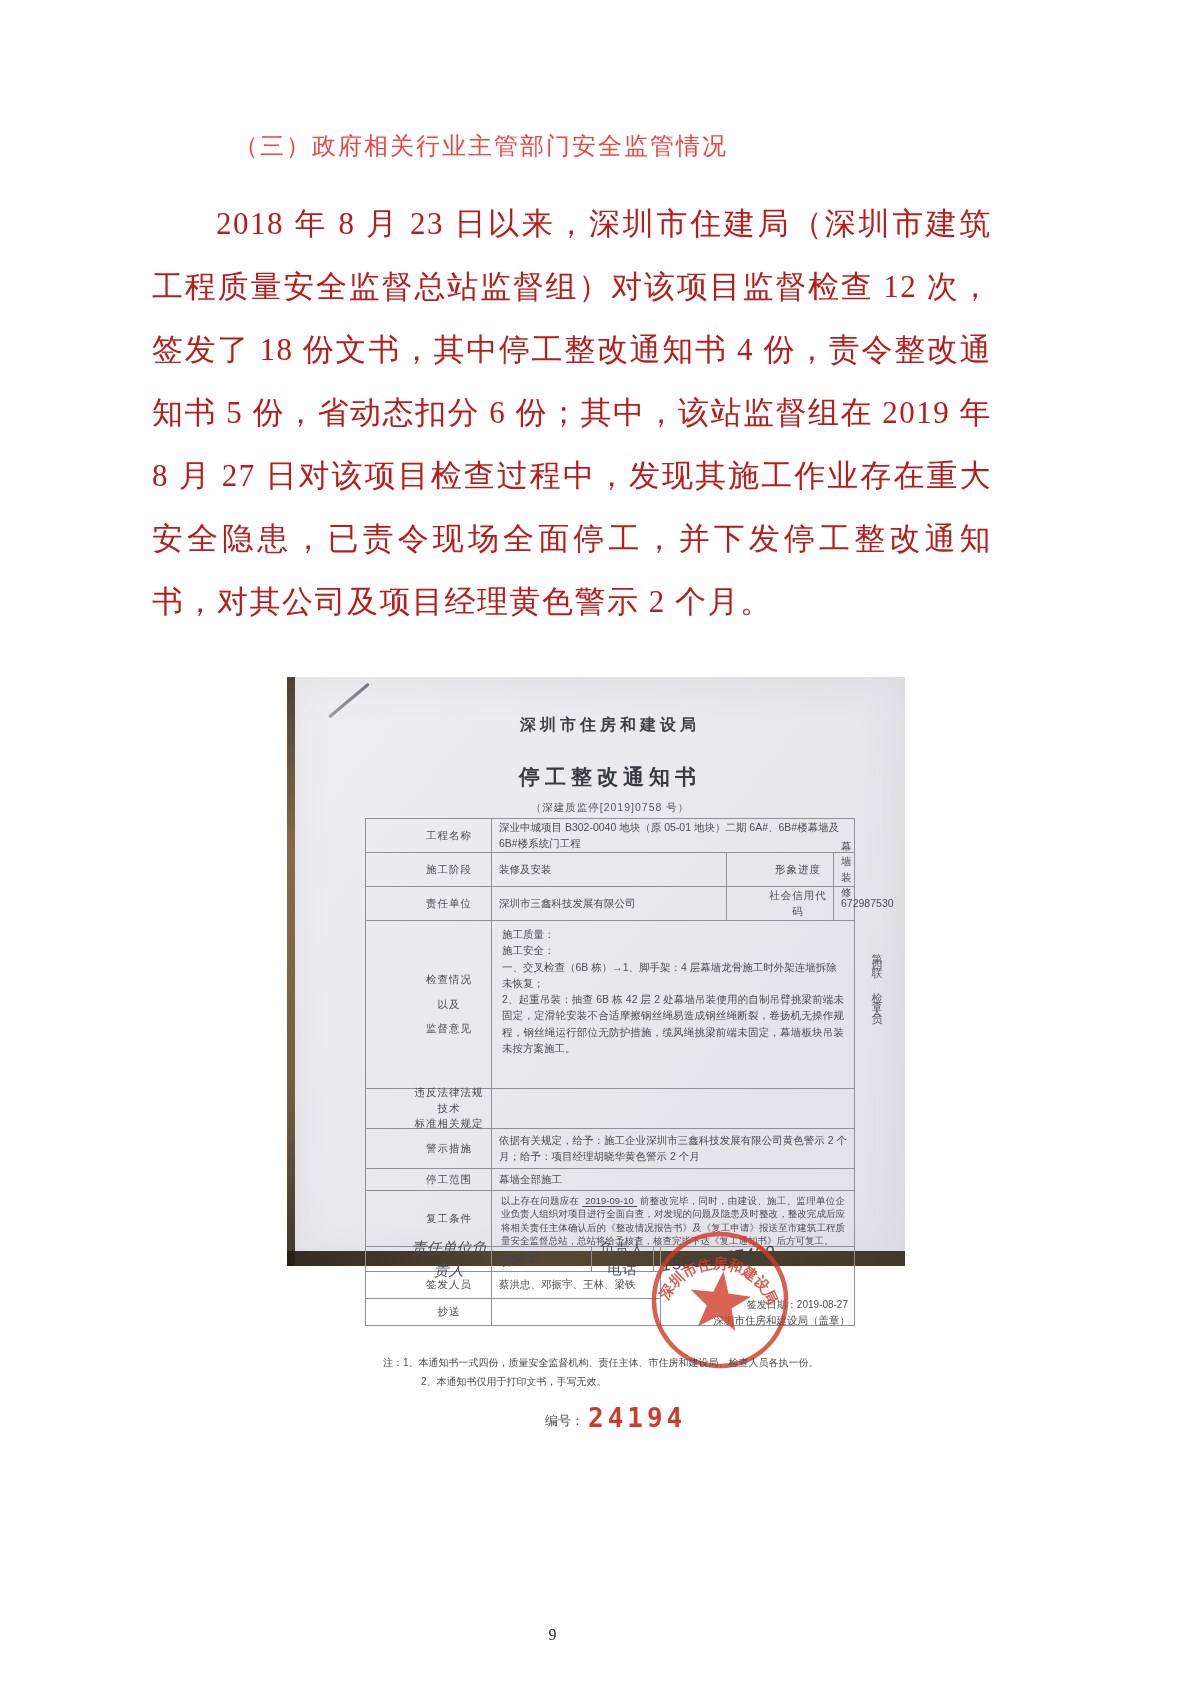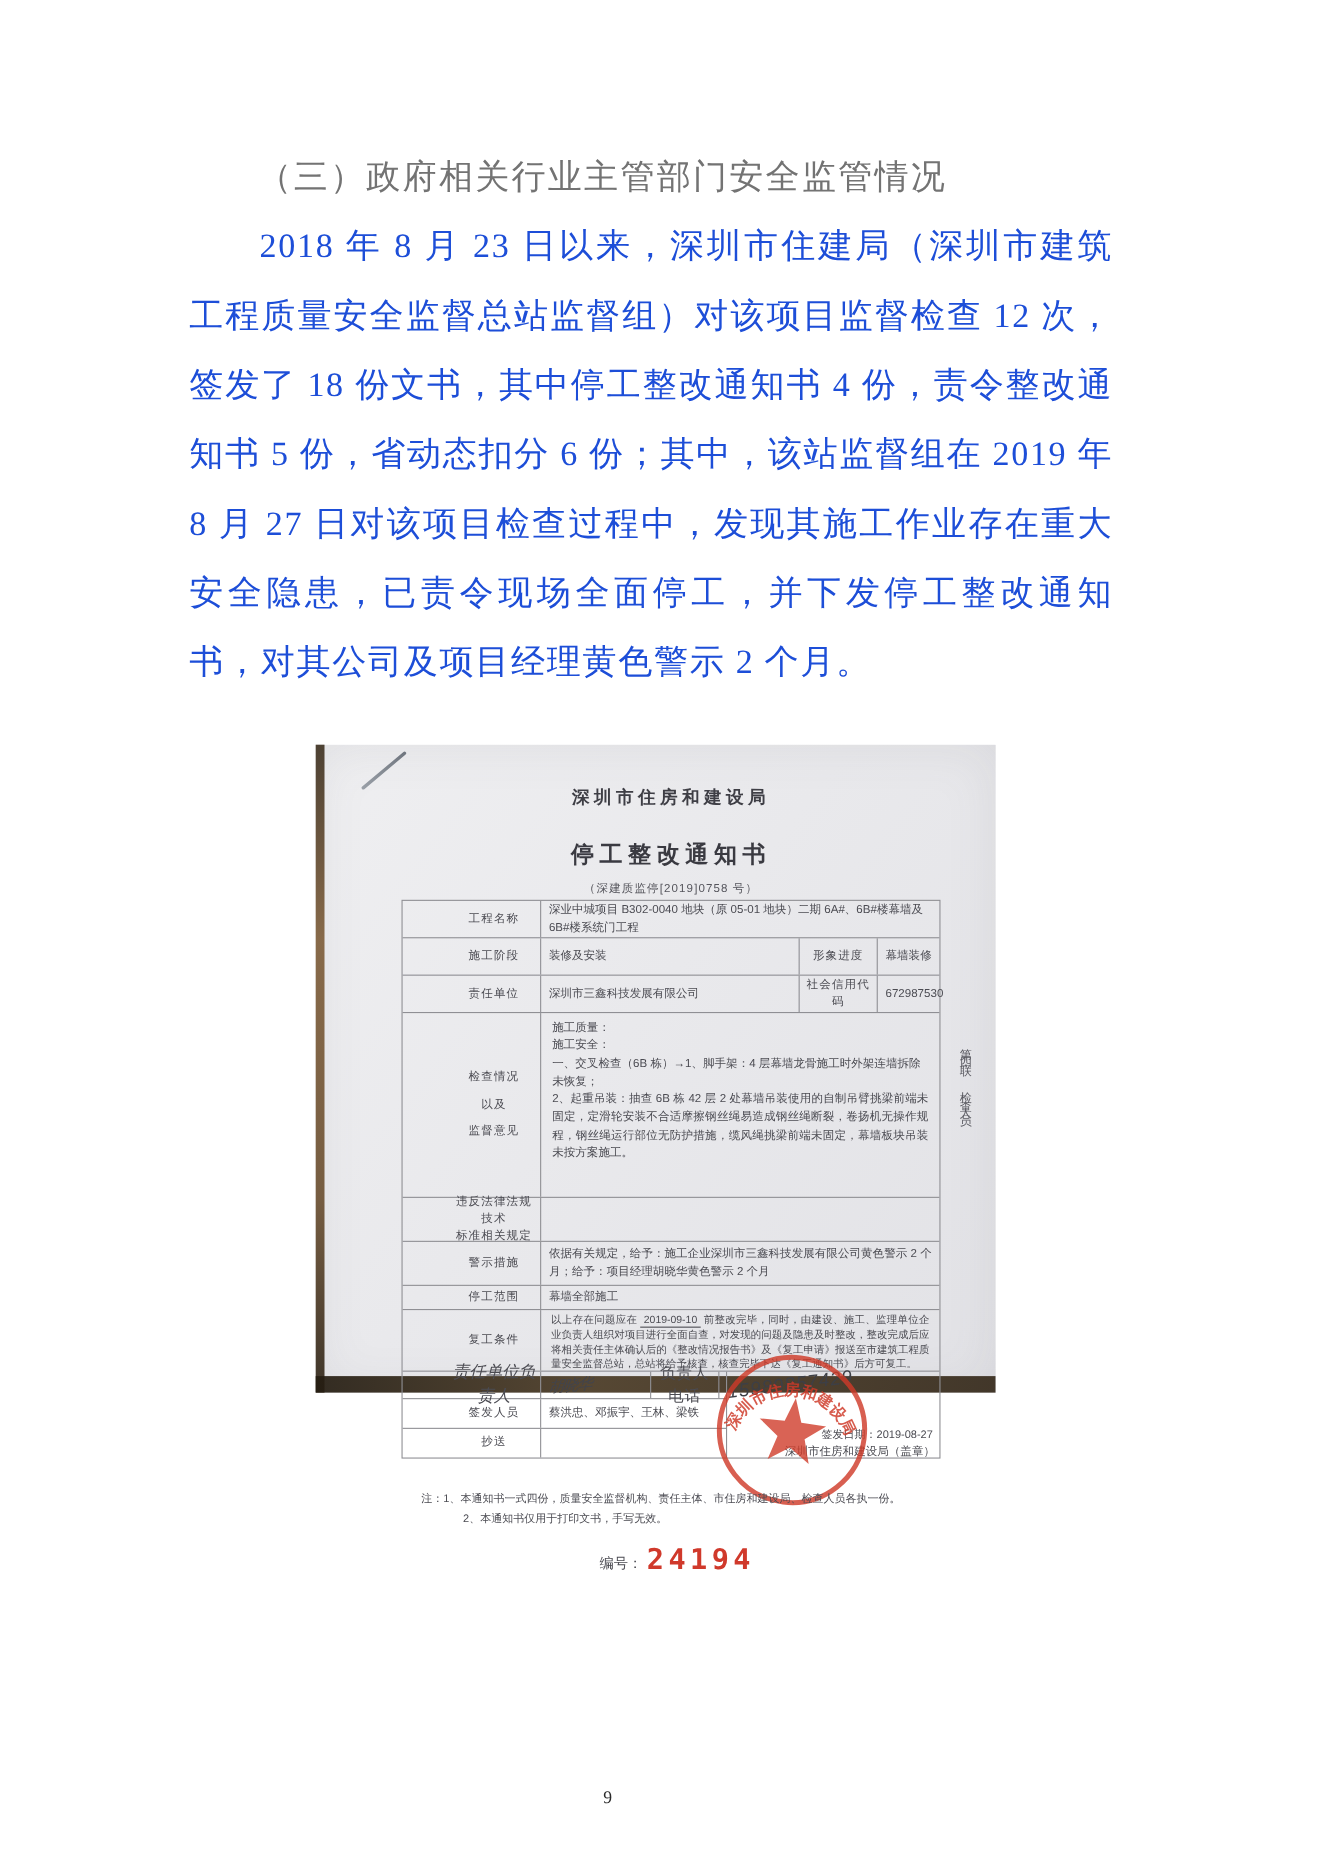--- a/index.html
+++ b/index.html
@@ -1,23 +1,23 @@
 <!DOCTYPE html>
 <html><head>
 <meta charset="utf-8">
 <style>
   html,body{margin:0;padding:0;background:#ffffff;}
   .page{position:relative;width:1199px;height:1696px;background:#ffffff;overflow:hidden;
         font-family:"Liberation Serif", serif;}
 
   
-  .heading{position:absolute;left:168px;top:140px;width:860px;font-size:31px;color:#737373;
+  .heading{position:absolute;left:168px;top:130px;width:860px;font-size:24px;color:#ef4444;
            text-indent:66px;letter-spacing:2px;white-space:nowrap;}
-  .body-text{position:absolute;left:172px;top:192px;width:840px;font-size:31px;line-height:63px;
-             color:#1d4ed8;text-align:justify;text-indent:64px;letter-spacing:1.5px;}
+  .body-text{position:absolute;left:152px;top:192px;width:840px;font-size:31px;line-height:63px;
+             color:#b91c1c;text-align:justify;text-indent:64px;letter-spacing:1.5px;}
 
   
   .photo{position:absolute;left:287px;top:677px;width:618px;height:589px;
          background:linear-gradient(128deg,#efeff1 0%,#e9e9ec 45%,#e2e2e6 100%);
          box-shadow:inset 0 0 46px rgba(90,90,100,.10);
          font-family:"Liberation Sans", sans-serif;color:#4b4b52;}
   .edge-left{position:absolute;left:0;top:0;width:8px;height:100%;
              background:linear-gradient(#3c2f1f,#7d5c38 30%,#6a4e2f 70%,#2c2215);opacity:.9;}
   .edge-bottom{position:absolute;left:0;bottom:0;width:100%;height:15px;
                background:linear-gradient(90deg,#241c11,#4a3a24 40%,#35291a);opacity:.92;}
@@ -36,21 +36,21 @@
               font-size:10.5px;line-height:1.45;color:#4b4b52;box-sizing:border-box;}
   .frow{display:flex;border-bottom:1px solid #8f8f94;box-sizing:border-box;}
   .frow:last-child{border-bottom:none;}
   .fcell{border-right:1px solid #8f8f94;box-sizing:border-box;display:flex;align-items:center;
          padding:2px 7px;overflow:visible;}
   .fcell:last-child{border-right:none;}
   .flabel{justify-content:center;text-align:center;flex-direction:column;line-height:1.5;
           letter-spacing:1px;padding:2px 3px;}
   .w-label{width:85px;flex:none;margin-left:41px;}
   .w-mid{width:235px;flex:none;}
-  .w-sub{width:71px;flex:none;}
+  .w-sub{width:71px;flex:none;margin-left:36px;}
   .grow{flex:1;}
   .h34{height:34px;}
   .h168{height:168px;}
   .h40{height:40px;}
   .h22{height:22px;}
   .h56{height:56px;}
   .top-align{align-items:flex-start;}
   .insp-content{display:block;padding:5px 10px;line-height:1.55;}
   .resume-text{display:block;padding:3px 9px;font-size:9.5px;line-height:1.4;text-align:justify;}
   .underline-date{border-bottom:1px solid #4b4b52;padding:0 3px;}

